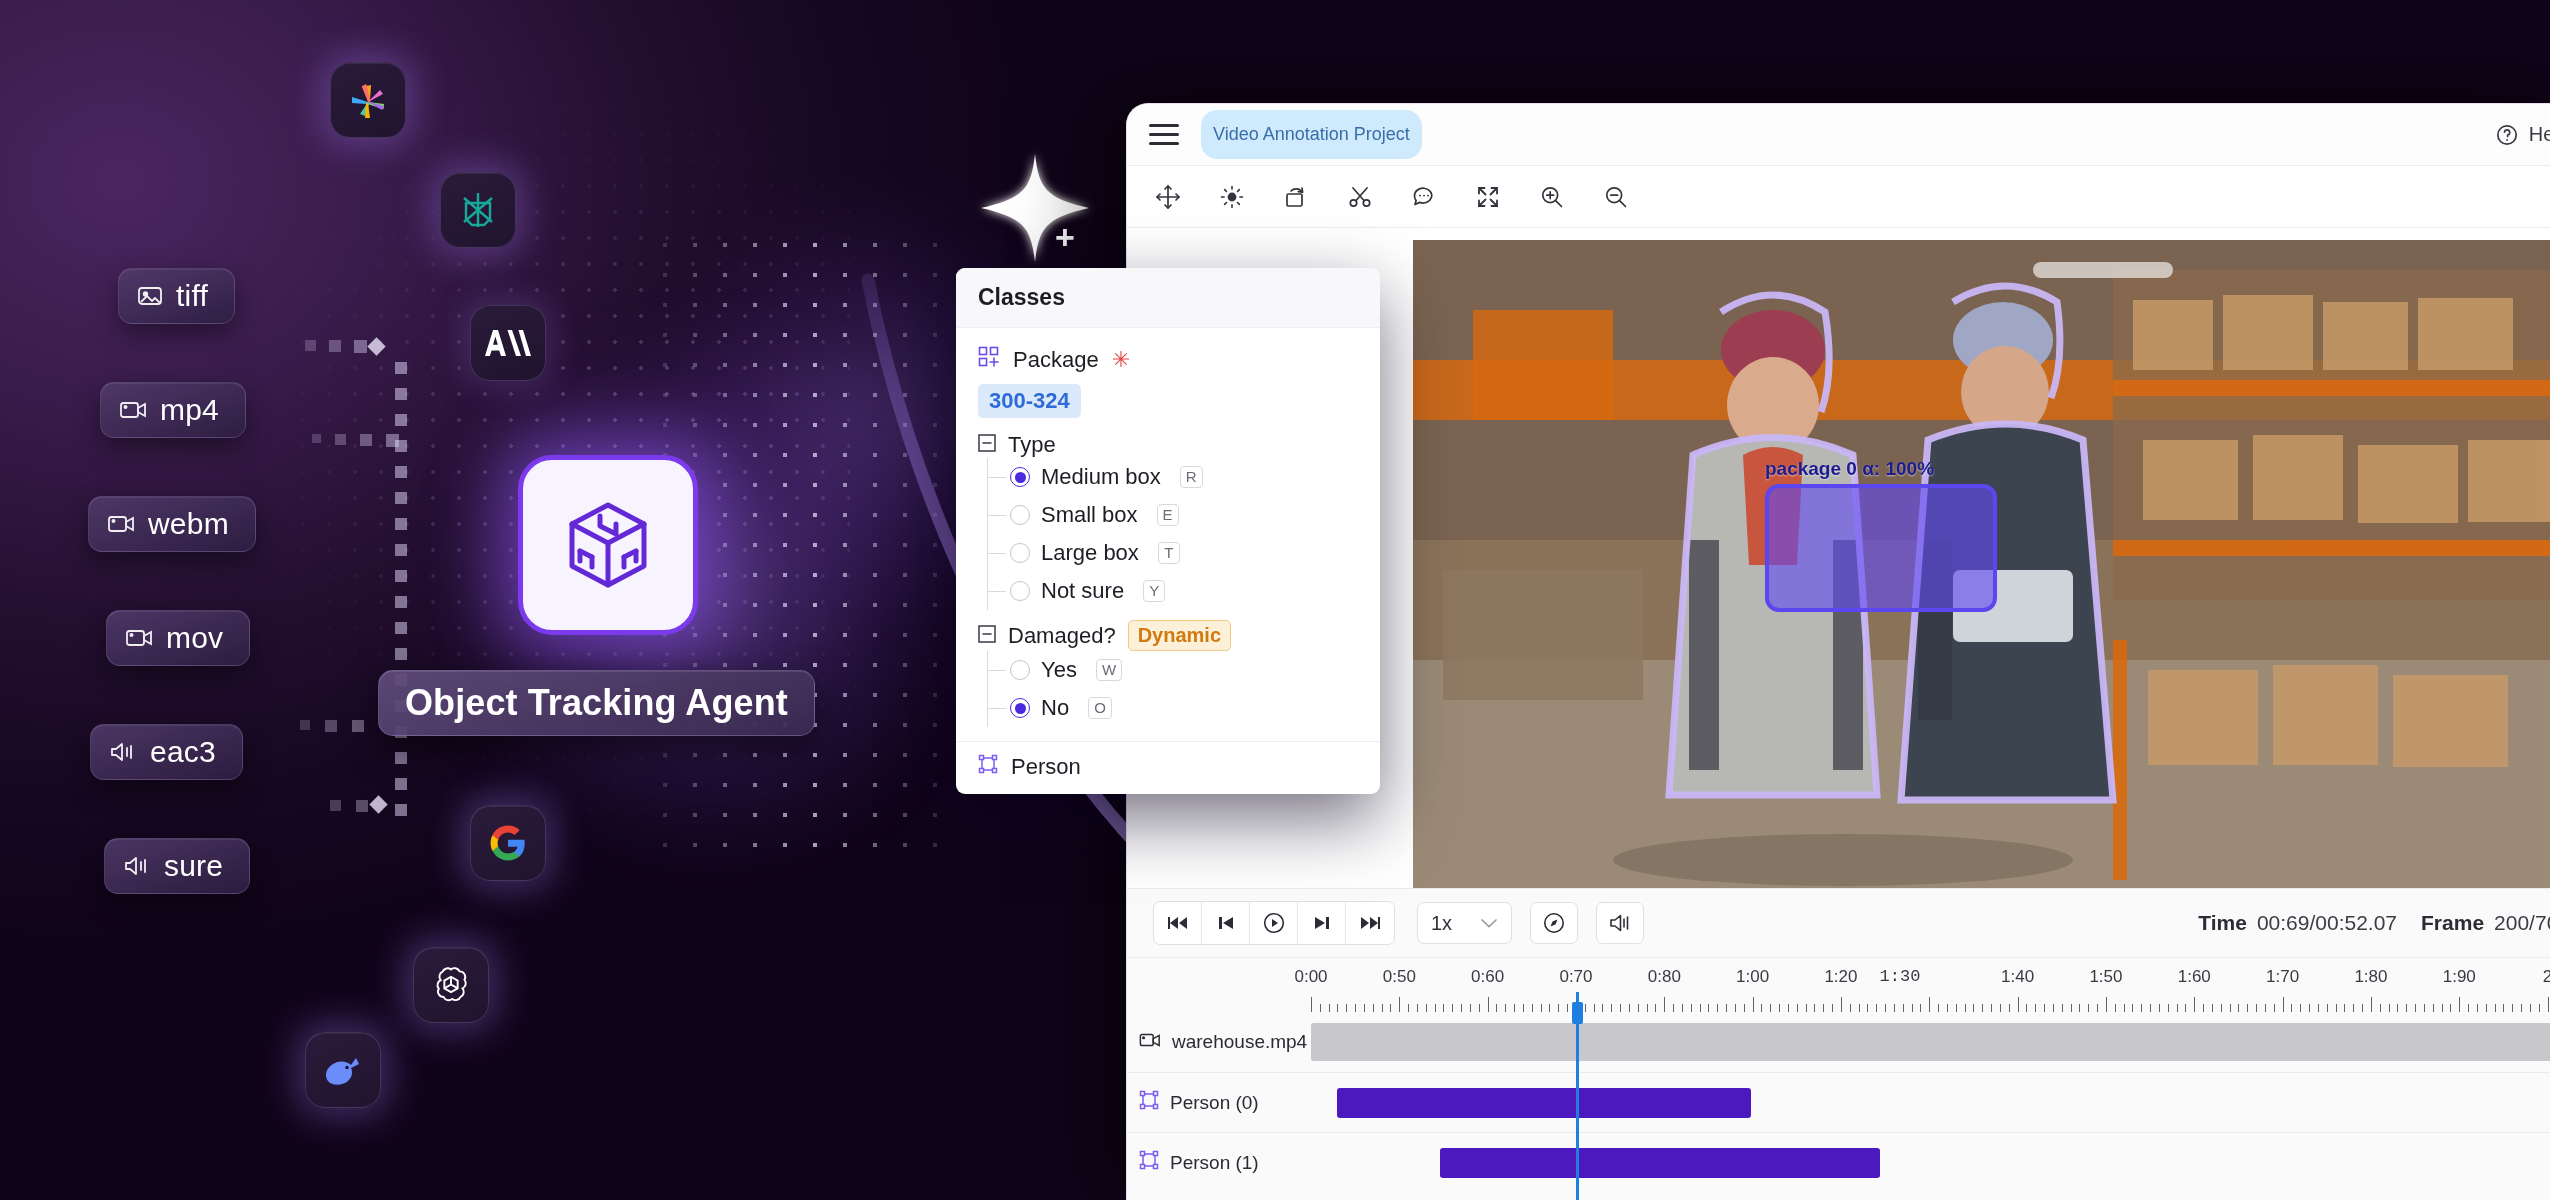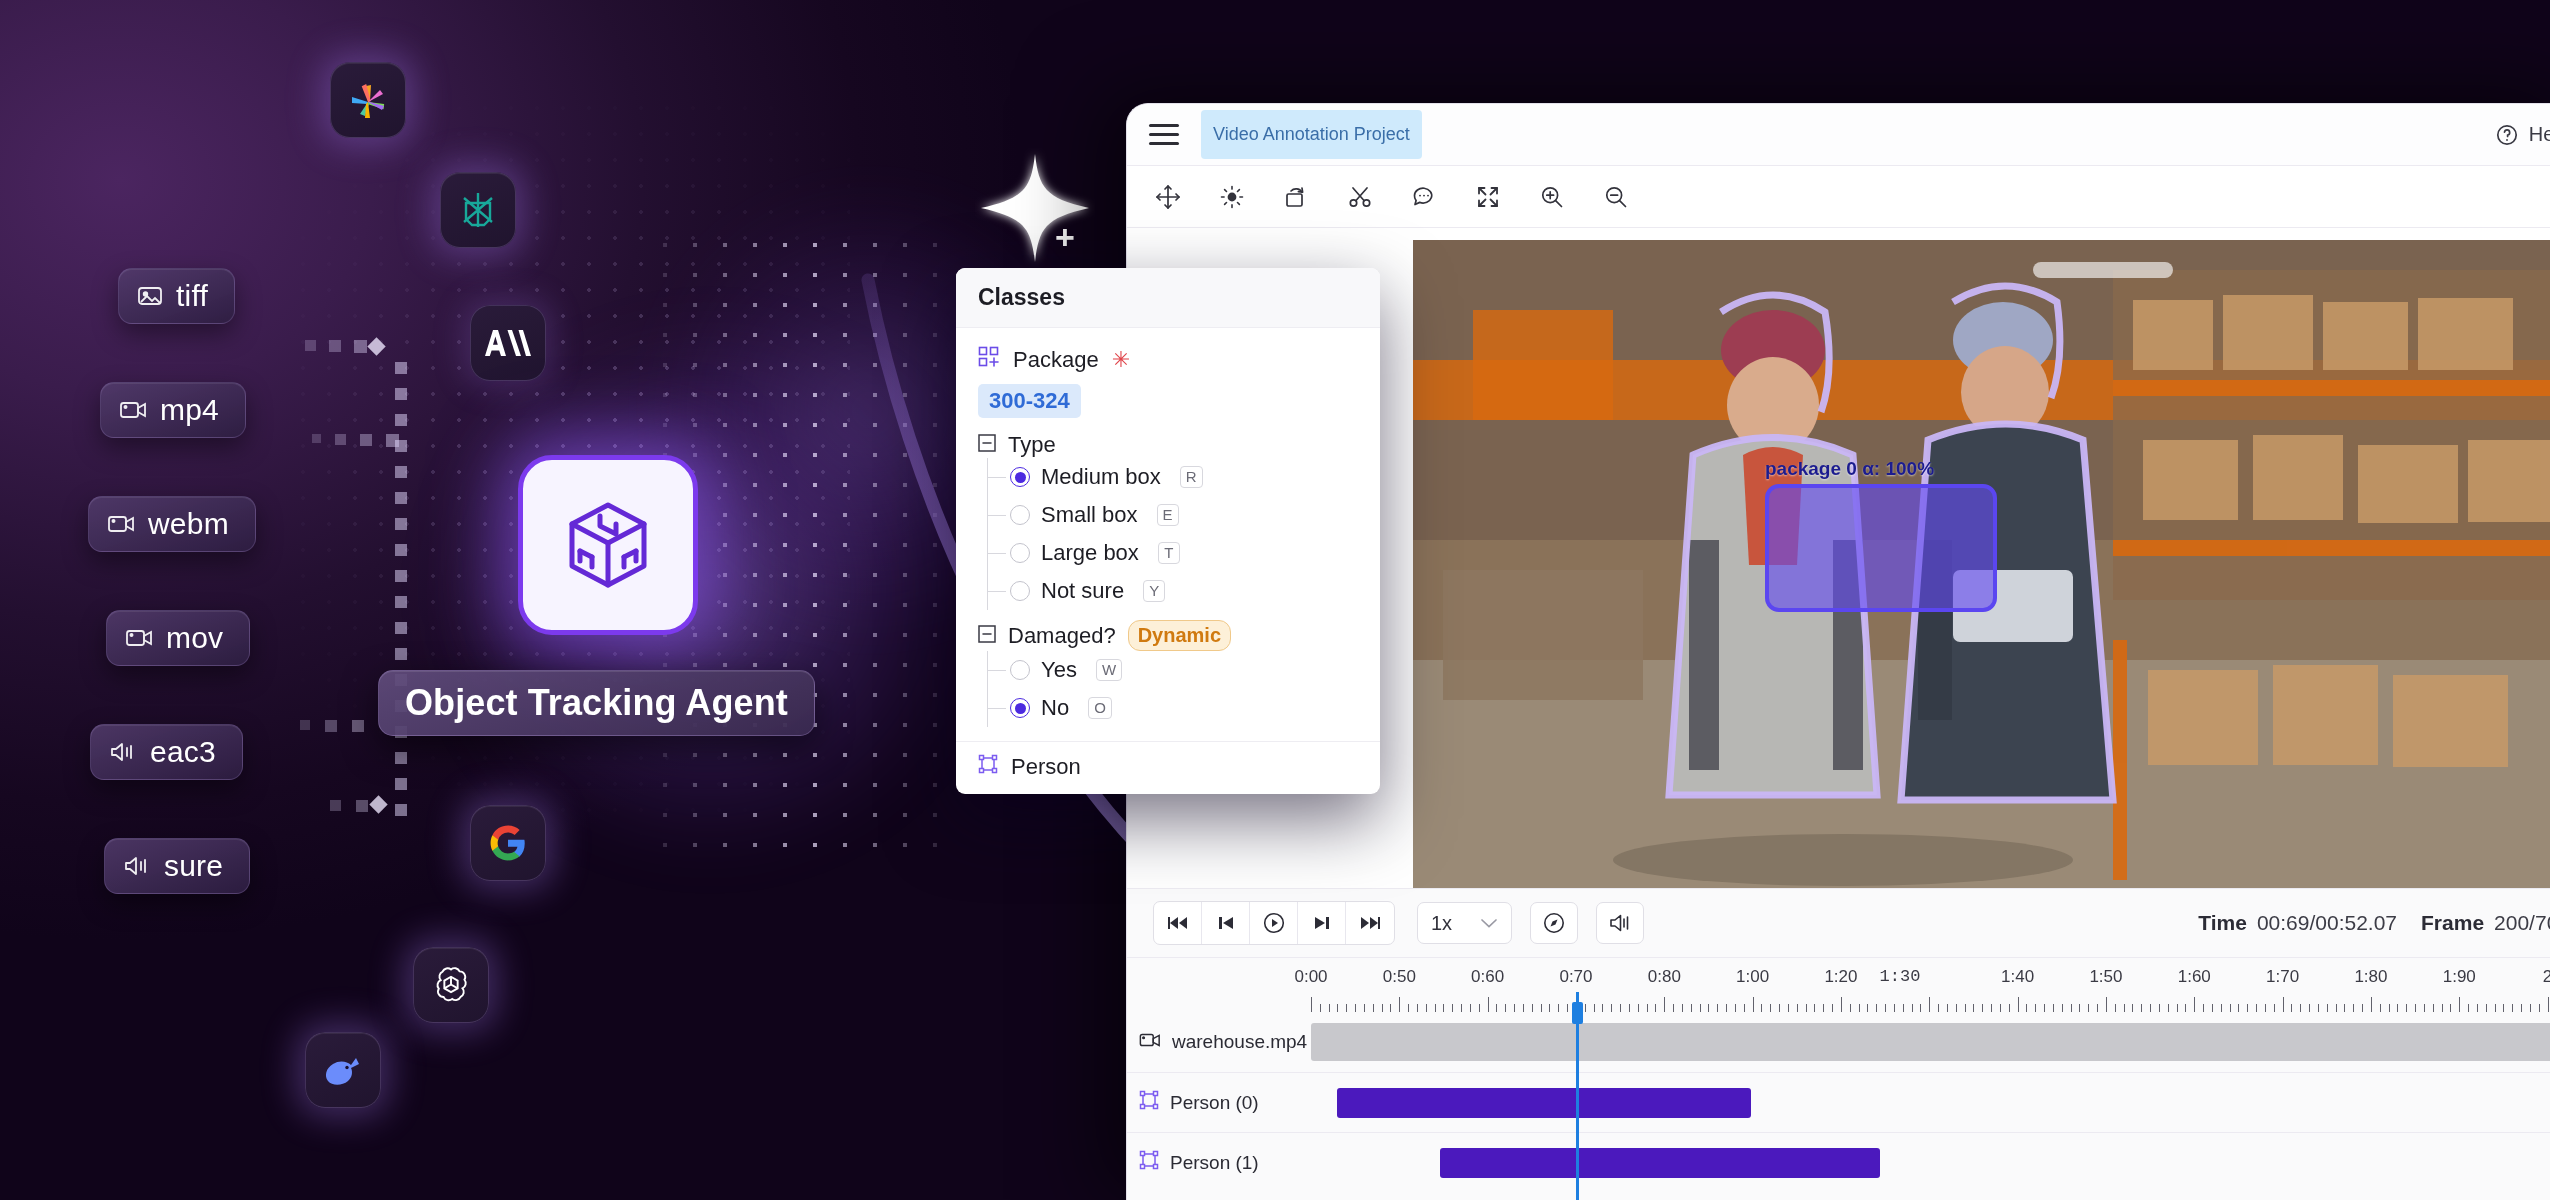--- a/index.html
+++ b/index.html
@@ -137,21 +137,21 @@
     background: #fdfdfe;
   }
   #hamburger { width: 30px; display: flex; flex-direction: column; gap: 6px; cursor: pointer; }
   #hamburger i { display: block; height: 3px; background: #2d2d35; border-radius: 2px; }
   #project-title {
     margin-left: 22px;
     background: #cfeafc;
     color: #3a6ea8;
     font-size: 18px;
     padding: 14px 12px;
-    border-radius: 4px;
+    border-radius: 16px;
     white-space: nowrap;
   }
   #header-right { margin-left: auto; display: flex; align-items: center; gap: 10px; color: #3a3a44; font-size: 20px; }
 
   #toolbar {
     height: 62px;
     display: flex; align-items: center; gap: 34px;
     padding: 0 26px;
     border-bottom: 1px solid #eceaf1;
     background: #fff;
@@ -912,21 +912,21 @@
                 <span style="margin-left: 8px; border: 1px solid rgb(216, 216, 222); border-radius: 4px; min-width: 22px; text-align: center; font-size: 15px; color: rgb(107, 107, 118); padding: 2px 5px; line-height: 1.1;">Y</span>
               </div>
             </div>
           </div><div style="margin-top: 10px;">
             <div style="display: flex; align-items: center; gap: 12px;">
               <span><svg width="18" height="18" viewBox="0 0 18 18" fill="none" stroke="#3a3a44" stroke-width="1.5">
                   <rect x="1" y="1" width="16" height="16"></rect>
                   <path d="M5 9 h8" stroke-linecap="round"></path>
                 </svg></span>
               <span>Damaged?</span>
-              <span style="background: rgb(253, 240, 216); color: rgb(208, 122, 16); border: 1px solid rgb(240, 201, 138); border-radius: 12px; padding: 3px 9px; font-weight: 700; font-size: 20px;">Dynamic</span>
+              <span style="background: rgb(253, 240, 216); color: rgb(208, 122, 16); border: 1px solid rgb(240, 201, 138); border-radius: 5px; padding: 3px 9px; font-weight: 700; font-size: 20px;">Dynamic</span>
             </div>
             <div style="margin-left: 9px; border-left: 1px solid rgb(216, 216, 222); padding-left: 0px;">
               <div style="display: flex; align-items: center; gap: 11px; height: 38px; position: relative; padding-left: 22px;">
                 <span style="position:absolute;left:0;top:50%;width:18px;height:1px;background:#d8d8de;"></span>
                 <span style="width: 20px; height: 20px; border-radius: 50%; flex: 0 0 auto; border: 1.6px solid rgb(195, 195, 204); background: rgb(255, 255, 255); display: flex; align-items: center; justify-content: center;"></span>
                 <span>Yes</span>
                 <span style="margin-left: 8px; border: 1px solid rgb(216, 216, 222); border-radius: 4px; min-width: 22px; text-align: center; font-size: 15px; color: rgb(107, 107, 118); padding: 2px 5px; line-height: 1.1;">W</span>
               </div>
               <div style="display: flex; align-items: center; gap: 11px; height: 38px; position: relative; padding-left: 22px;">
                 <span style="position:absolute;left:0;top:50%;width:18px;height:1px;background:#d8d8de;"></span>

